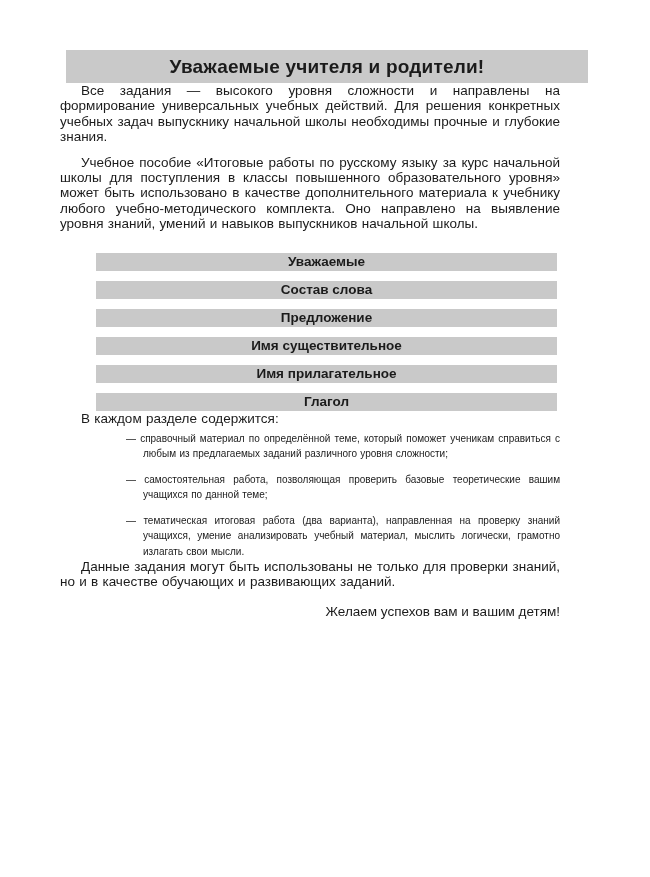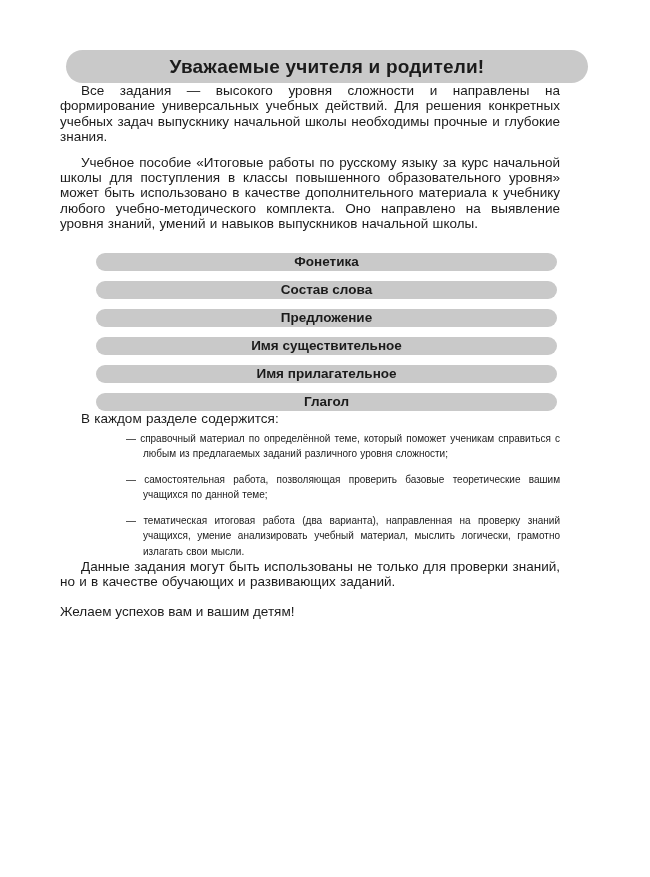--- a/index.html
+++ b/index.html
@@ -1,20 +1,20 @@
 <!DOCTYPE html>
 <html lang="ru" style="--banner-gray: #c9c9c9; --text: #1b1b1b; --page-background: #ffffff;"><head>
 <meta charset="utf-8">
 <style>
   :root {
     --banner-gray: #c9c9c9;
     --text: #1b1b1b;
     --page-background: #ffffff;
   }
-  * { box-sizing: border-box; border-radius: 23px; }
+  * { box-sizing: border-box; }
   html, body { margin: 0; padding: 0; }
   body {
     width: 650px; height: 877px;
     background: var(--page-background);
     font-family: "Liberation Sans", sans-serif;
     color: var(--text);
     -webkit-font-smoothing: antialiased;
   }
   .page { position: relative; width: 650px; height: 877px; overflow: hidden; }
   .content { margin-left: 60px; width: 500px; }
@@ -67,39 +67,39 @@
   }
   .bullet-item:last-child { margin-bottom: 0; }
   .dash { display: inline; }
 
   .after-list { margin-top: 13px; }
 
   .closing {
     margin-top: 14px;
     font-size: 13.5px;
     line-height: 15.4px;
-    text-align: left;
+    text-align: right;
   }
 </style>
 </head>
 <body>
 
 <div class="page">
   <div class="content">
 
     <div class="title-banner">
       <span>Уважаемые учителя и родители!</span>
     </div>
 
     <p class="body-text">Все задания — высокого уровня сложности и направлены на формирование универсальных учебных действий. Для решения конкретных учебных задач выпускнику начальной школы необходимы прочные и глубокие знания.</p>
     <p class="body-text first-after-title">Учебное пособие «Итоговые работы по русскому языку за курс начальной школы для поступления в классы повышенного образовательного уровня» может быть использовано в качестве дополнительного материала к учебнику любого учебно-методического комплекта. Оно направлено на выявление уровня знаний, умений и навыков выпускников начальной школы.</p>
 
     <div class="topics">
       <div class="topic-banner">
-        <span>Фонетика</span>
+        <span>Уважаемые</span>
       </div>
       <div class="topic-banner">
         <span>Состав слова</span>
       </div>
       <div class="topic-banner">
         <span>Предложение</span>
       </div>
       <div class="topic-banner">
         <span>Имя существительное</span>
       </div>

